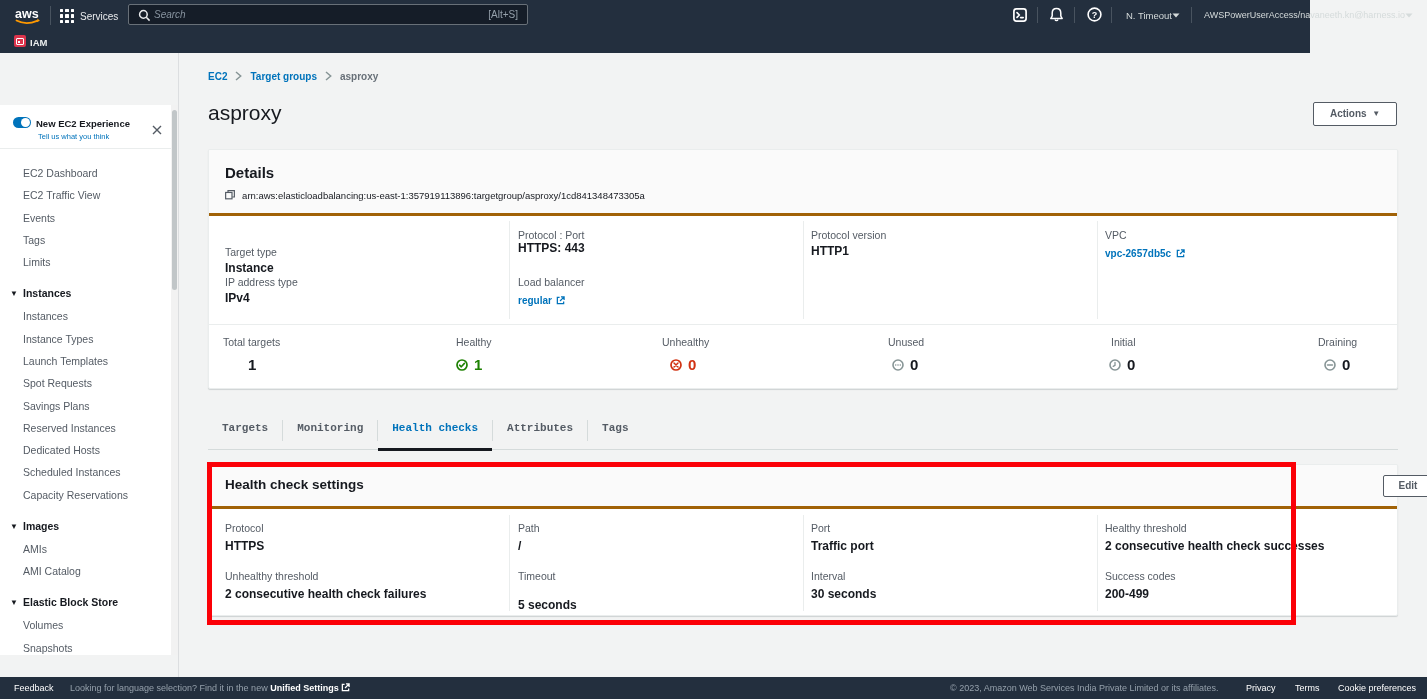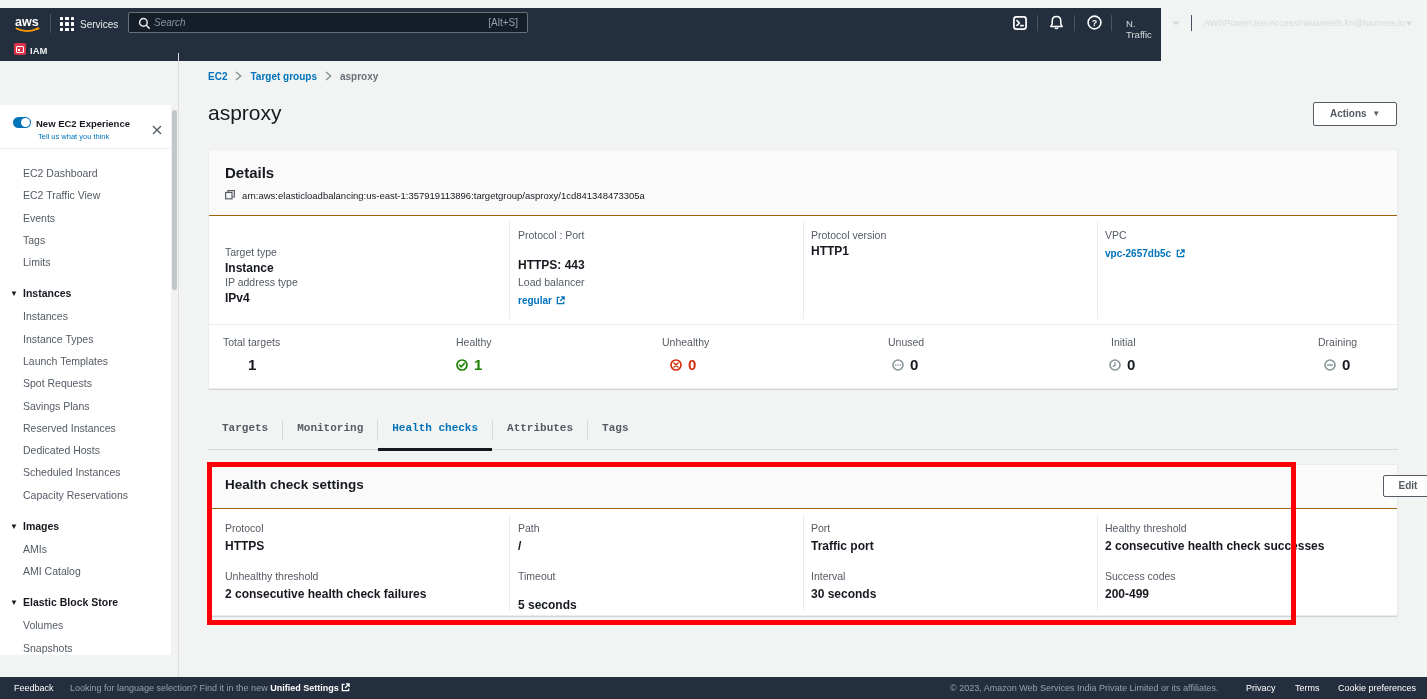--- a/index.html
+++ b/index.html
@@ -1,21 +1,21 @@
 <!DOCTYPE html>
 <html><head>
 <meta charset="utf-8">
 <style>
   * { margin:0; padding:0; box-sizing:border-box; }
   html,body { width:1427px; height:699px; overflow:hidden; }
   body { font-family:"Liberation Sans", sans-serif; background:#f2f3f3; position:relative; }
   .abs { position:absolute; }
 
   
-  #header { position:absolute; top:8px; left:0; width:1161px; height:53px; background:#232f3e; }
+  #header { position:absolute; top:0; left:0; width:1310px; height:53px; background:#232f3e; }
   .hdiv { position:absolute; width:1px; background:#48535f; }
   #services-grid { position:absolute; left:60px; top:9px; width:15px; height:14px;
     display:grid; grid-template-columns:repeat(3,3.4px); grid-template-rows:repeat(3,3.4px); gap:2px; }
   #services-grid span { background:#fff; border-radius:0.5px; }
   .htext { color:#e9ebed; font-size:10px; position:absolute; }
 
   #searchbox { position:absolute; left:128px; top:4px; width:400px; height:21px;
     background:#151d28; border:1px solid #687078; border-radius:2px; }
   #searchbox .ph { position:absolute; left:25px; top:4px; color:#87939f; font-style:italic; font-size:10px; }
   #searchbox .alt { position:absolute; right:9px; top:4px; color:#95a0ab; font-size:10px; }
@@ -39,21 +39,21 @@
   #crumbs { position:absolute; left:208px; top:70px; font-size:10px; color:#687078; font-weight:bold; line-height:14px;}
   #crumbs a { color:#0073bb; text-decoration:none; }
   #crumbs svg.chev { margin:0 8px; vertical-align:-1px; }
   h1 { position:absolute; left:208px; top:101px; font-size:21px; font-weight:normal; color:#16191f; line-height:24px; }
 
   .btn { position:absolute; background:#fff; border:1px solid #545b64; border-radius:2px;
     color:#545b64; font-weight:bold; font-size:10px; text-align:center; }
 
   .card { position:absolute; left:208px; width:1190px; background:#fff;
     border:1px solid #eaeded; border-radius:2px; box-shadow:0 1px 1px rgba(0,28,36,.15); }
-  .card-hd { background:#fafafa; border-bottom:1px solid #a16207; border-radius:2px 2px 0 0; position:relative; }
+  .card-hd { background:#fafafa; border-bottom:3px solid #a16207; border-radius:2px 2px 0 0; position:relative; }
 
   .lbl { color:#545b64; font-size:10.5px; line-height:13px; display:block; }
   .val { color:#16191f; font-size:12px; font-weight:bold; line-height:13px; }
   a.link { color:#0073bb; text-decoration:none; font-weight:bold; font-size:10px; }
 
   .vline { position:absolute; width:1px; background:#eaeded; }
 
   
   #tabs { position:absolute; left:208px; top:415px; height:36px; display:flex; z-index:2; }
   #tabs .tab { padding:0 14px; font-size:11px; font-weight:bold; color:#545b64; line-height:26px; height:36px;font-family:Liberation Mono, monospace; }
@@ -119,21 +119,21 @@
   <svg class="abs" style="left:1049px;top:7px" width="15" height="16" viewBox="0 0 15 16">
     <path d="M7.5 1.6 C4.9 1.6 3.2 3.6 3.2 6.2 L3.2 9 L1.8 11.6 L13.2 11.6 L11.8 9 L11.8 6.2 C11.8 3.6 10.1 1.6 7.5 1.6 Z" fill="none" stroke="#fff" stroke-width="1.5" stroke-linejoin="round"></path>
     <path d="M6 12.6 a1.6 1.6 0 0 0 3 0" fill="none" stroke="#fff" stroke-width="1.4"></path>
   </svg>
   <div class="hdiv" style="left:1074px;top:7px;height:16px"></div>
   <svg class="abs" style="left:1087px;top:7px" width="15" height="15" viewBox="0 0 15 15">
     <circle cx="7.5" cy="7.5" r="6.4" fill="none" stroke="#fff" stroke-width="1.6"></circle>
     <text x="7.5" y="11" fill="#fff" font-size="9" font-weight="bold" text-anchor="middle" font-family="Liberation Sans">?</text>
   </svg>
   <div class="hdiv" style="left:1111px;top:7px;height:16px"></div>
-  <div class="htext" style="left:1126px;top:10px;color:#d5dbdb;font-size:9.5px">N. Traffic</div>
+  <div class="htext" style="left:1126px;top:10px;color:#d5dbdb;font-size:9.5px">N. Timeout</div>
   <svg class="abs" style="left:1172px;top:13px" width="8" height="5">
       <path d="M0.5 0.5 L4 4.5 L7.5 0.5 Z" fill="#d5dbdb"></path>
     </svg>
   <div class="hdiv" style="left:1191px;top:7px;height:16px"></div>
   <div class="htext" style="left:1204px;top:10px;color:#d5dbdb;font-size:9px">AWSPowerUserAccess/navaneeth.kn@harness.io</div>
   <svg class="abs" style="left:1405px;top:13px" width="8" height="5">
       <path d="M0.5 0.5 L4 4.5 L7.5 0.5 Z" fill="#d5dbdb"></path>
     </svg>
 
   <div class="abs" style="left:14px;top:35px;width:12px;height:12px;background:#dd344c;border-radius:2px">
@@ -208,21 +208,21 @@
   <div class="abs" style="left:16px;top:96px">
       <span class="lbl">Target type</span>
       <div class="val" style="margin-top:3px">Instance</div>
     </div>
   <div class="abs" style="left:16px;top:126px">
       <span class="lbl">IP address type</span>
       <div class="val" style="margin-top:3px">IPv4</div>
     </div>
   <div class="abs" style="left:309px;top:79px">
       <span class="lbl">Protocol : Port</span>
-      <div class="val" style="margin-top:17px">HTTPS: 443</div>
+      <div class="val" style="margin-top:0">HTTPS: 443</div>
     </div>
   <div class="abs" style="left:309px;top:126px">
       <span class="lbl">Load balancer</span>
       <div style="margin-top:3px;line-height:13px"><a class="link">regular</a> <svg width="9" height="9" viewBox="0 0 10 10" style="vertical-align:-1px">
           <path d="M4 1.5 H1.5 V8.5 H8.5 V6" fill="none" stroke="#0073bb" stroke-width="1.4"></path>
           <path d="M5.5 1 H9 V4.5 M9 1 L4.5 5.5" fill="none" stroke="#0073bb" stroke-width="1.4"></path>
         </svg></div>
     </div>
   <div class="abs" style="left:602px;top:79px">
       <span class="lbl">Protocol version</span>

